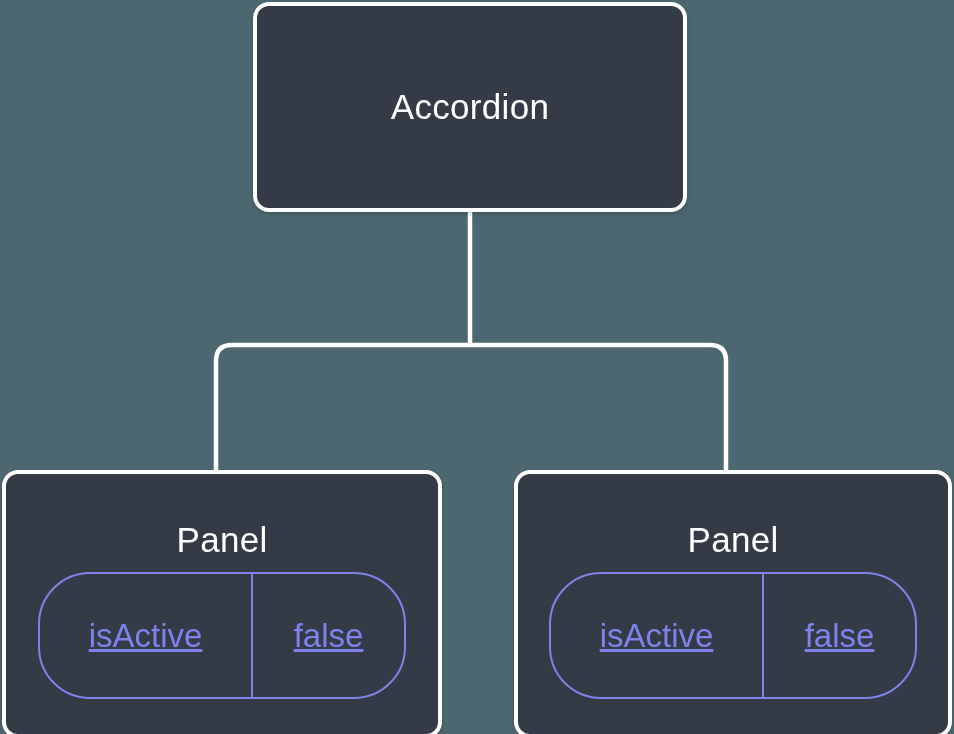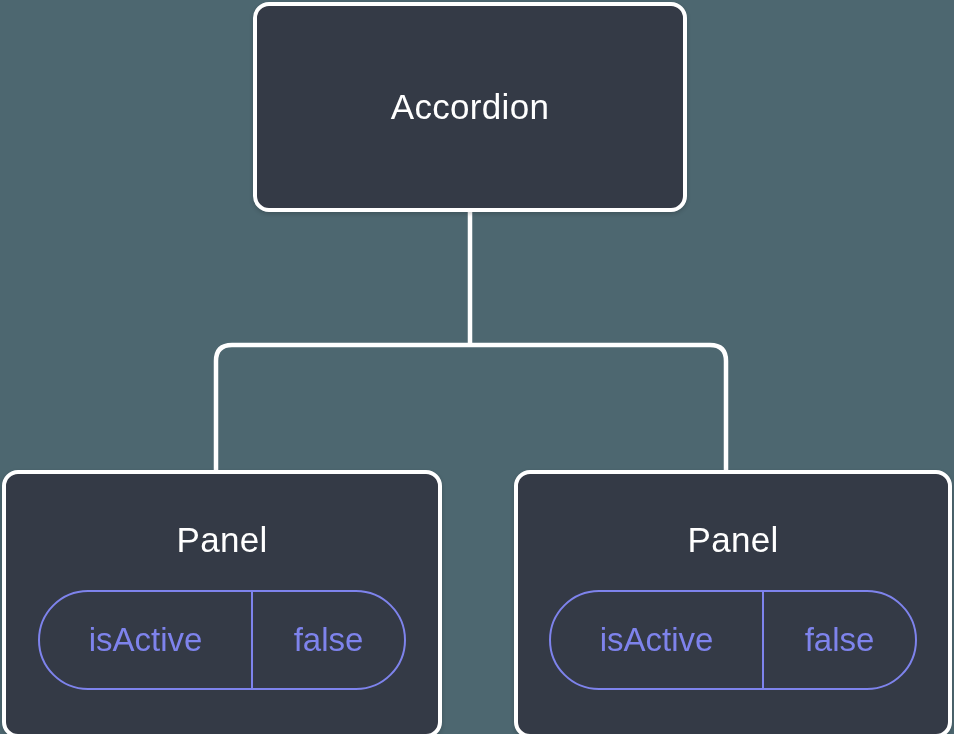--- a/index.html
+++ b/index.html
@@ -33,29 +33,30 @@
   }
   .panel-card {
     top: 470px;
     width: 440px; height: 268px;
     display: flex; flex-direction: column; align-items: center;
     padding-top: 46px;
   }
   .panel-left  { left: 2px; }
   .panel-right { left: 514px; width: 438px; }
   .state-pill {
-    margin-top: 30px;
+    margin-top: 12px;
     box-sizing: border-box;
-    width: 368px; height: 100px;
+    width: 368px; height: 127px;
     border: 2.5px solid var(--state-accent, #7e83ec);
     border-radius: 52px;
     display: flex;
     color: var(--state-accent, #7e83ec);
     font-size: 33px;
     overflow: hidden;
+    text-decoration: underline;
   }
   .pill-cell { display: flex; align-items: center; justify-content: center; }
   .pill-name  { flex: 0 0 58%; border-right: 2.5px solid var(--state-accent, #7e83ec); }
   .pill-value { flex: 1 1 auto; }
 </style>
 </head>
 <body>
 
 <div class="canvas">
 

